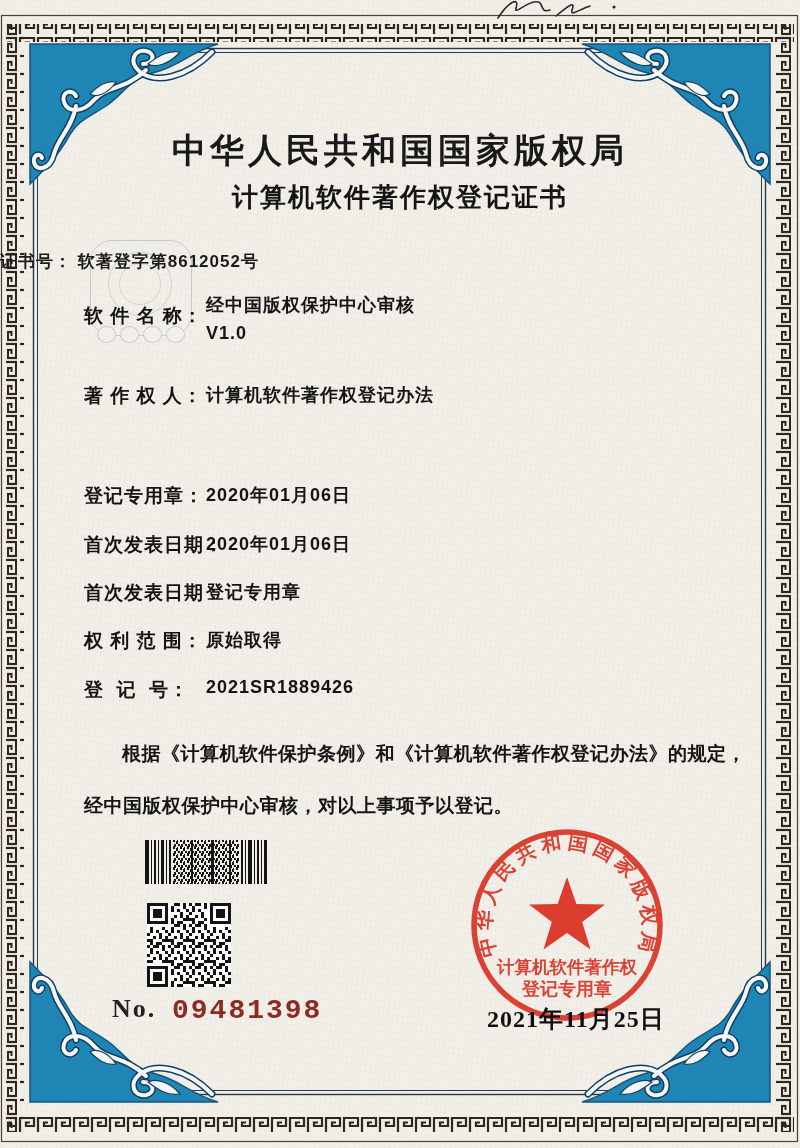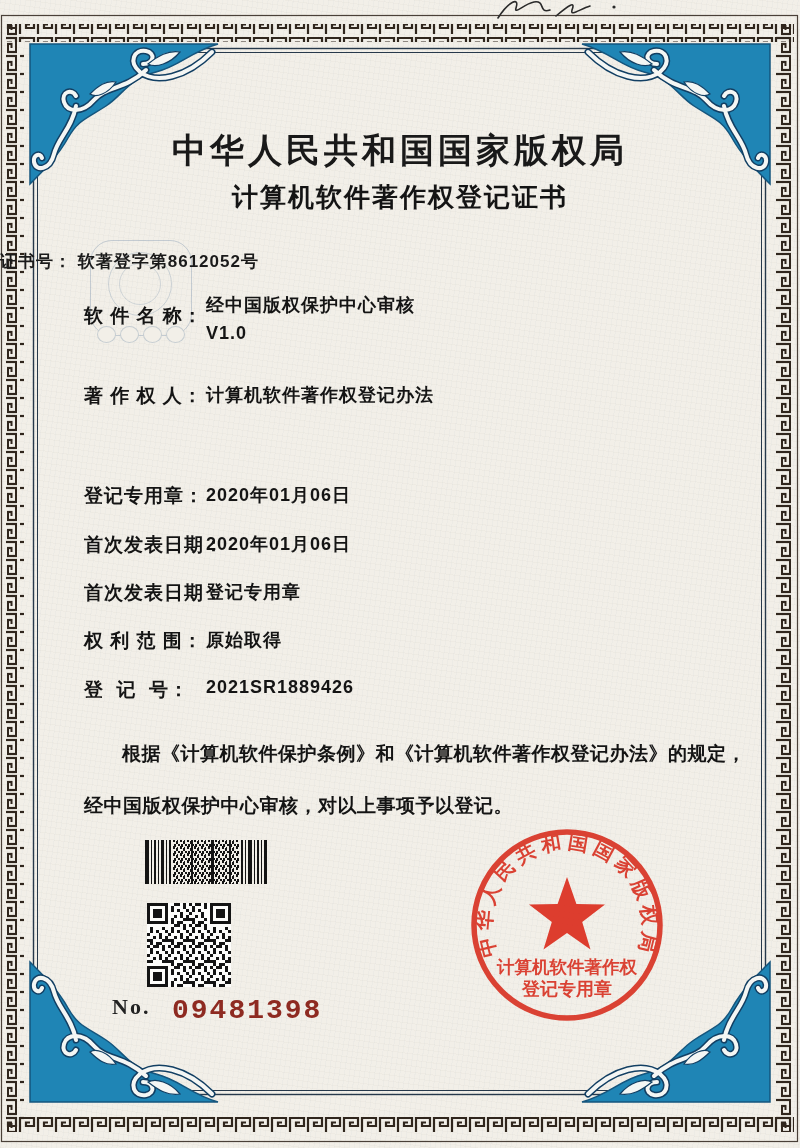--- a/index.html
+++ b/index.html
@@ -42,21 +42,21 @@
     font-family:"Liberation Sans","DejaVu Sans",sans-serif;
     font-size:18px;font-weight:700;letter-spacing:1px;color:#141414;white-space:pre;
   }
   .paragraph{
     left:84px;top:728px;width:662px;
     font-family:"Liberation Sans","DejaVu Sans",sans-serif;
     font-size:19px;font-weight:700;line-height:52px;letter-spacing:.5px;
     text-indent:2em;color:#141414;text-align:justify;
   }
   .serial-label{
-    left:112px;top:994px;font-size:22px;font-weight:700;letter-spacing:2px;color:#222;
+    left:112px;top:994px;font-size:26px;font-weight:700;letter-spacing:2px;color:#222;
   }
   .serial-number{
     left:172px;top:995px;
     font-family:"Liberation Mono","DejaVu Sans Mono",monospace;
     font-size:28px;font-weight:700;letter-spacing:2px;color:#8e2a21;
   }
   .issue-date{
     left:487px;top:1003px;font-size:24px;font-weight:700;letter-spacing:1px;color:#101010;
     font-family:"Liberation Serif","DejaVu Serif",serif;
   }
@@ -261,15 +261,16 @@
       </defs>
       <circle cx="105" cy="105" r="93" fill="none" stroke="#d93526" stroke-width="5.5"></circle>
       <text font-size="20" font-weight="bold" fill="#d93526" font-family="Liberation Serif, DejaVu Serif, serif" letter-spacing="5">
         <textPath href="#sealArc" startOffset="50%" text-anchor="middle">中华人民共和国国家版权局</textPath>
       </text>
       <polygon fill="#dc3021" points="105,57 114.4,84.1 143,84.6 120.2,101.9 128.5,129.4 105,113 81.5,129.4 89.8,101.9 67,84.6 95.6,84.1"></polygon>
       <text x="105" y="153" text-anchor="middle" font-size="17.5" font-weight="bold" fill="#d93526" font-family="Liberation Serif, DejaVu Serif, serif">计算机软件著作权</text>
       <text x="105" y="175" text-anchor="middle" font-size="18" font-weight="bold" fill="#d93526" font-family="Liberation Serif, DejaVu Serif, serif">登记专用章</text>
     </svg>
 
+    <div class="abs issue-date">2021年11月25日</div>
 
   </div>
 </div>
 
 </body></html>

